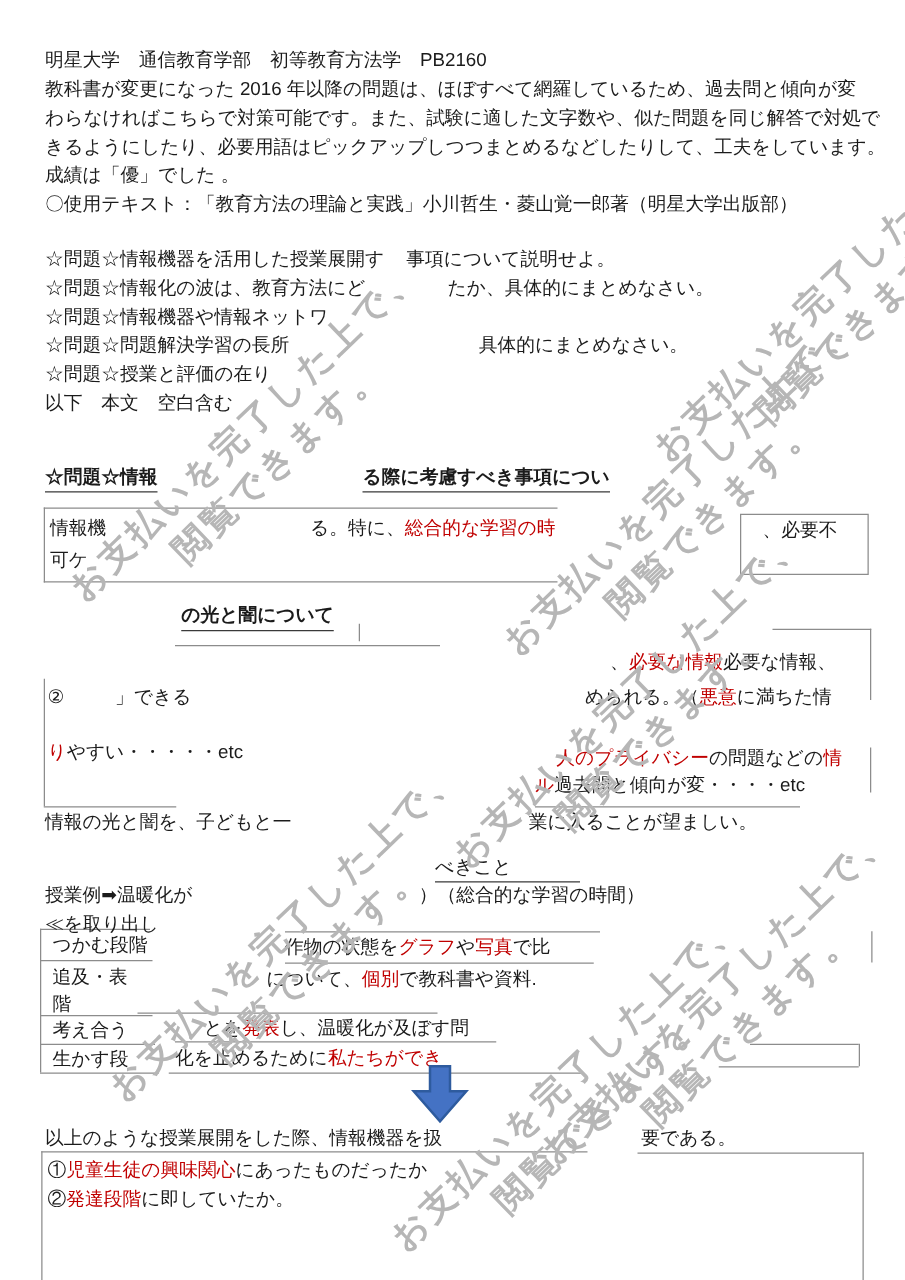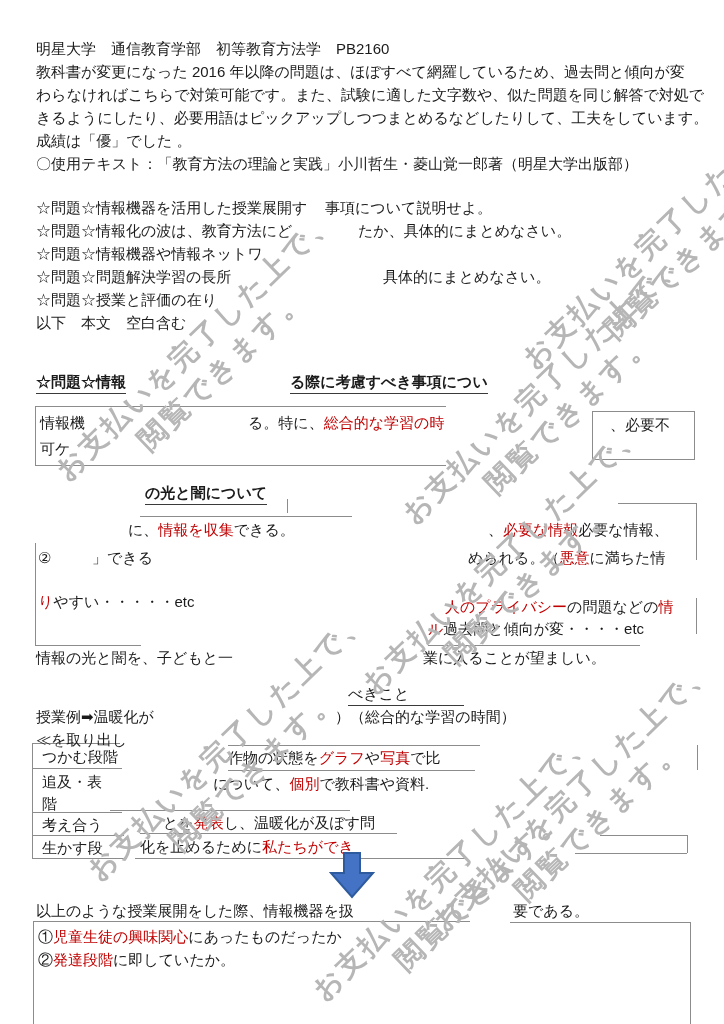--- a/index.html
+++ b/index.html
@@ -57,23 +57,20 @@
 
   <div class="hline" style="left:140px;top:516px;width:212px"></div>
   <div class="vline" style="left:35px;top:543px;height:102px"></div>
   <div class="hline" style="left:35px;top:645px;width:106px"></div>
 
   <div class="hline" style="left:618px;top:503px;width:79px"></div>
   <div class="vline" style="left:696px;top:503px;height:57px"></div>
   <div class="vline" style="left:696px;top:598px;height:36px"></div>
   <div class="hline" style="left:428px;top:645px;width:212px"></div>
 
-  <div class="abs txt" style="left:128px;top:521px">
-    <span>に、</span><span class="red">情報を収集</span><span>できる。</span>
-  </div>
   <div class="abs txt" style="left:38px;top:549px">②</div>
   <div class="abs txt" style="left:92px;top:549px">」できる</div>
   <div class="abs txt" style="left:38px;top:593px">
     <span class="red">り</span><span>やすい・・・・・etc</span>
   </div>
 
   <div class="abs txt" style="left:488px;top:521px">
     <span>、</span><span class="red">必要な情報</span><span>必要な情報、</span>
   </div>
   <div class="abs txt" style="left:468px;top:549px">

